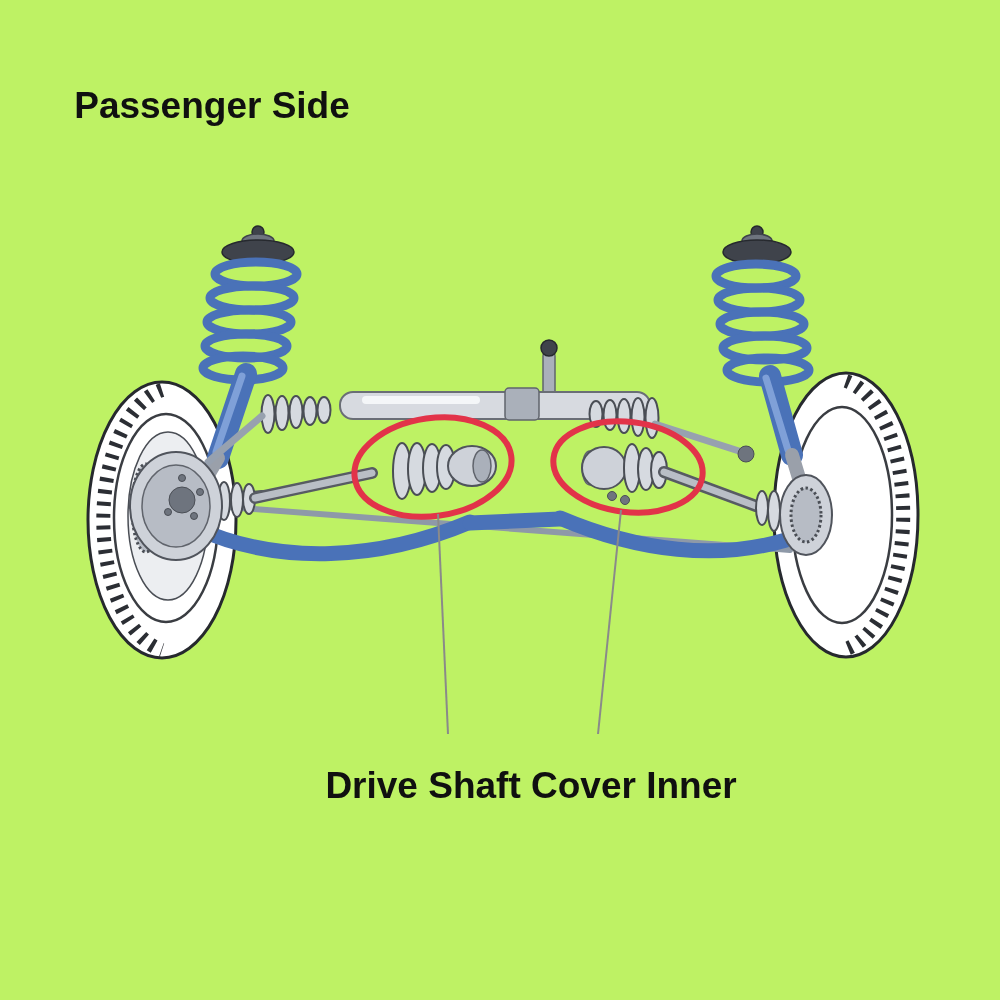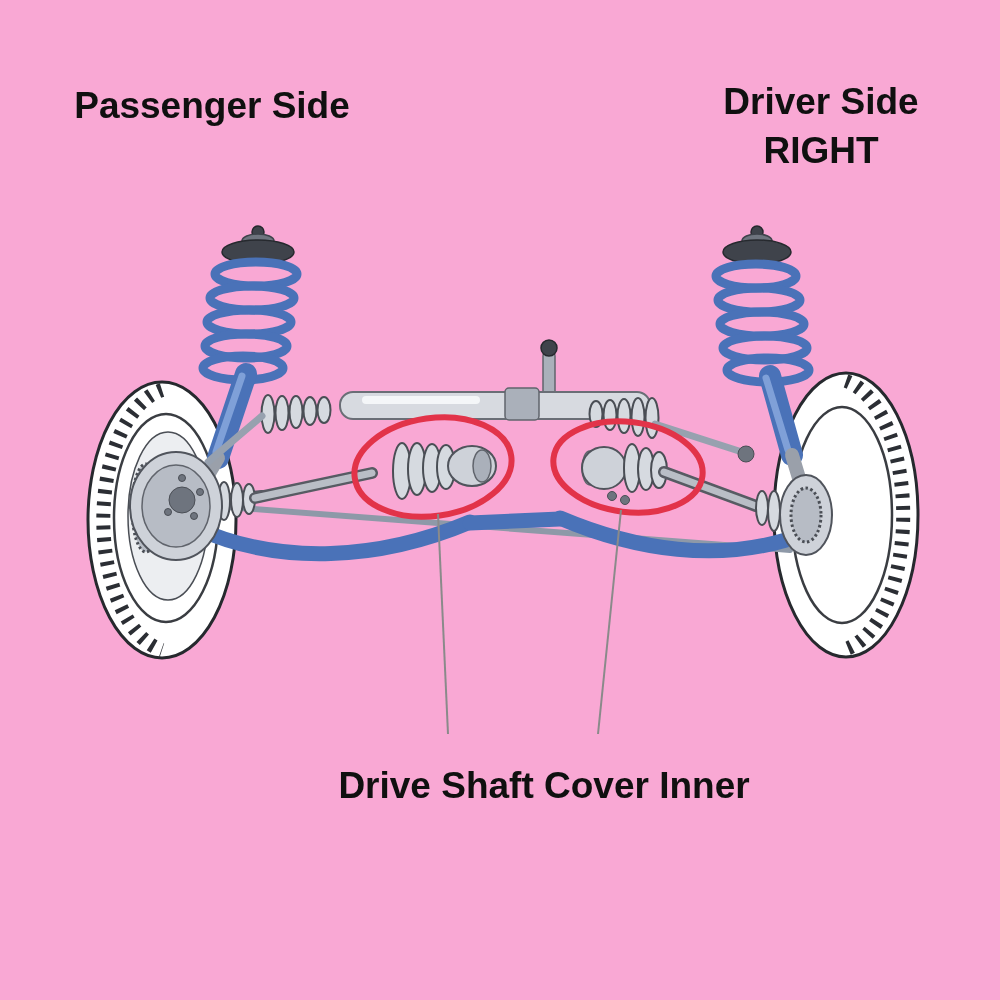--- a/index.html
+++ b/index.html
@@ -4,32 +4,32 @@
 <style>
   :root{
     --highlight-red:#e23349;
     --suspension-blue:#4a72b8;
     --leader-gray:#8a8a8a;
     --text-color:#101010;
   }
   *{box-sizing:border-box;margin:0;padding:0;}
   body{background:#ffffff;}
   .page{
-    width:1000px;height:1000px;position:relative;background:#f9a8d4;
+    width:1000px;height:1000px;position:relative;background:#bef264;
     font-family:"Liberation Sans", sans-serif;overflow:hidden;
   }
   .label{
     position:absolute;text-align:center;color:var(--text-color);
     font-weight:600;line-height:1.32;
   }
   .label-top{font-size:37px;}
   .label-bottom{font-size:37px;}
   .passenger{left:37px;top:82px;width:350px;}
   .driver{left:671px;top:78px;width:300px;}
-  .part{left:194px;top:762px;width:700px;}
+  .part{left:181px;top:762px;width:700px;}
   svg{position:absolute;left:0;top:0;}
   
   .coil{fill:none;stroke:var(--suspension-blue);stroke-width:9;}
   .strut-body{stroke:var(--suspension-blue);stroke-width:22;stroke-linecap:round;fill:none;}
   .strut-hi{stroke:#7fa0d8;stroke-width:7;stroke-linecap:round;fill:none;}
   .knuckle{stroke:#9aa0aa;stroke-width:14;stroke-linecap:round;fill:none;}
   .mount{fill:#3f434b;stroke:#26292e;stroke-width:1.5;}
   .mount-mid{fill:#6e747e;stroke:#3f434b;stroke-width:1.5;}
   .rib{fill:#d6dae0;stroke:#4a4e55;stroke-width:2;}
   .shaft-dark{stroke:#575b63;stroke-width:12;stroke-linecap:round;fill:none;}
@@ -53,24 +53,20 @@
 </style>
 </head>
 <body>
 
 <div class="page">
 
   <div class="label label-top passenger">
     <div>Passenger Side</div>
   </div>
 
-  <div class="label label-top driver">
-    <div>Driver Side</div>
-    <div>RIGHT</div>
-  </div>
 
   <div class="label label-bottom part">
     <div>Drive Shaft Cover Inner</div>
   </div>
 
   <svg width="1000" height="1000" viewBox="0 0 1000 1000">
 
     <g>
       <ellipse class="tire-outline" cx="162" cy="520" rx="74" ry="138"></ellipse>
       <path class="tread" d="M 162 390 A 71 132 0 0 0 162 650"></path>

